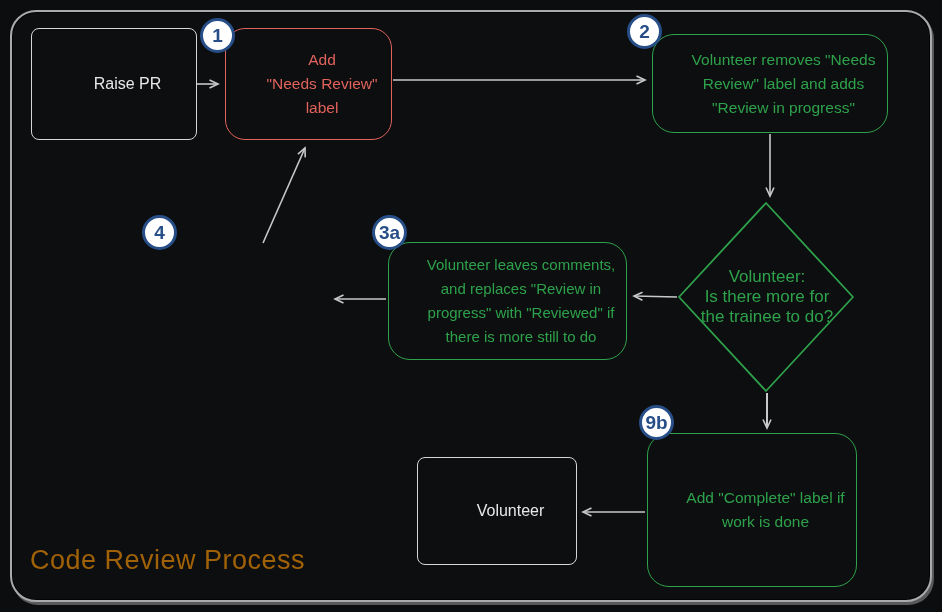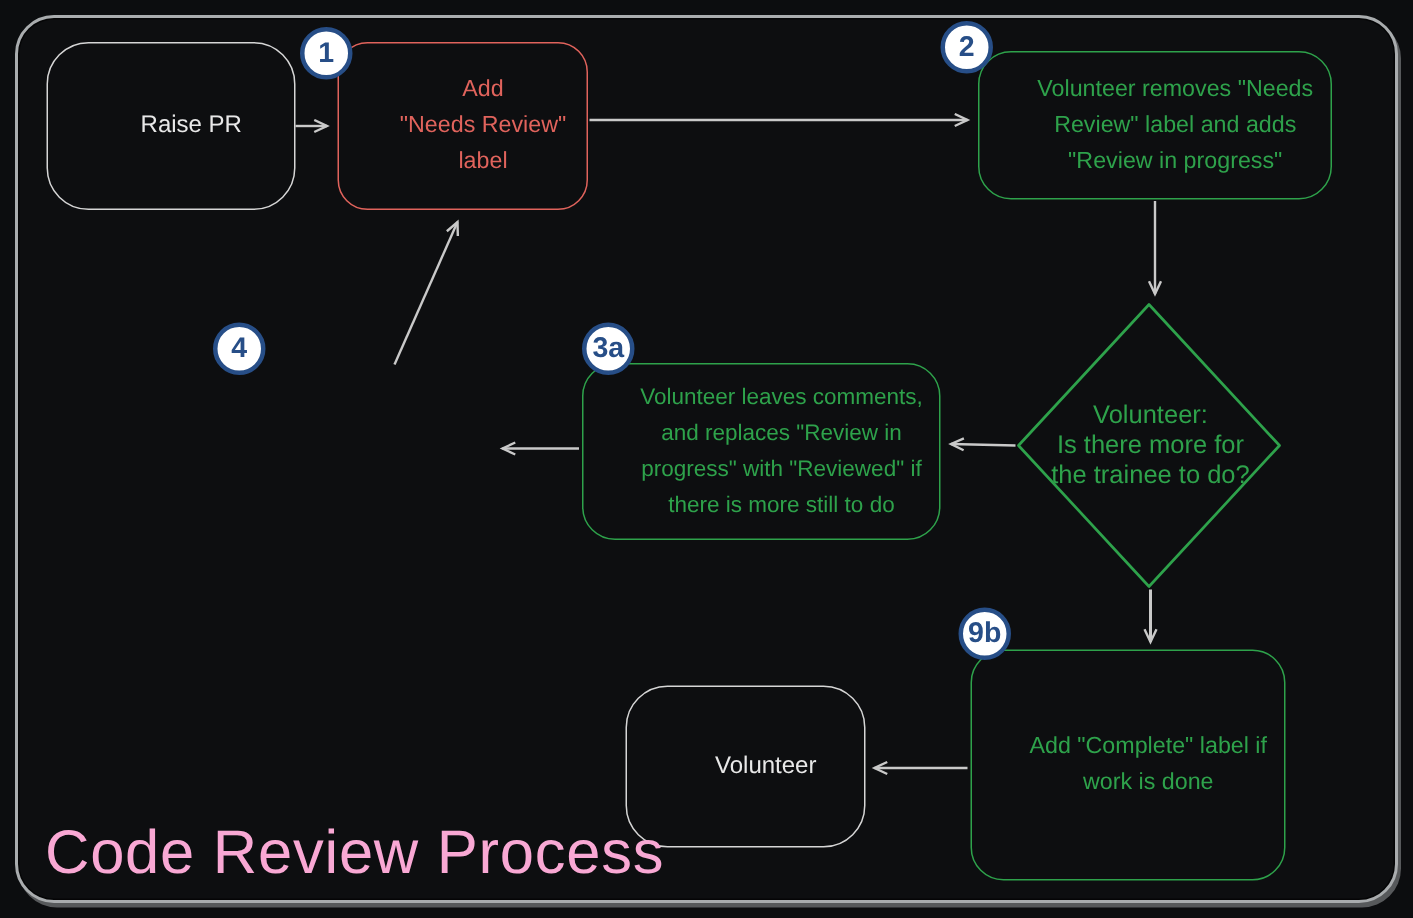--- a/index.html
+++ b/index.html
@@ -13,50 +13,50 @@
     border:2px solid #a9acae;border-radius:26px;
     box-shadow:2px 3px 0 0 rgba(230,232,234,.35), inset 0 0 0 1px rgba(0,0,0,.6);
     background:#0d0e10;
   }
   svg.edges{position:absolute;left:0;top:0;width:942px;height:612px;}
   .node{
     position:absolute;display:flex;align-items:center;justify-content:center;
     text-align:center;white-space:pre-line;box-sizing:border-box;
     background:transparent;line-height:24px;font-size:15.5px;padding-left:27px;
   }
-  .node-white{border:1.5px solid #d6d6d6;border-radius:28px;color:#e8e8e8;font-size:16px;}
+  .node-white{border:1.5px solid #d6d6d6;border-radius:8px;color:#e8e8e8;font-size:16px;}
   .node-red{border:1.5px solid #e0635c;border-radius:20px;color:#e0635c;}
   .node-green{border:1.5px solid #2ea24b;border-radius:22px;color:#2ea24b;}
   .diamond-label{
     position:absolute;display:flex;align-items:center;justify-content:center;
     text-align:center;white-space:pre-line;color:#2ea24b;
     font-size:17px;line-height:20px;
   }
   .badge{
     position:absolute;width:29px;height:29px;border-radius:50%;
     background:#ffffff;border:3px solid #274e87;color:#274e87;
     display:flex;align-items:center;justify-content:center;
     font-size:19px;font-weight:600;z-index:5;
   }
   .title{
-    position:absolute;left:30px;top:545px;color:#f9a8d4;
-    font-size:41px;letter-spacing:.5px;
+    position:absolute;left:30px;top:545px;color:#a16207;
+    font-size:27px;letter-spacing:.5px;
   }
   
   .n-raise   {left:31px;  top:28px;  width:166px; height:112px;}
   .n-step1   {left:225px; top:28px;  width:167px; height:112px;}
   .n-step2   {left:652px; top:34px;  width:236px; height:99px; line-height:24px;}
   .n-step3a  {left:388px; top:242px; width:239px; height:118px;line-height:24px;font-size:15px;text-align:center;}
   .n-step4   {left:162px; top:242px; width:166px; height:113px;line-height:24px;}
   .n-step3b  {left:647px; top:433px; width:210px; height:154px;}
   .n-complete{left:417px; top:457px; width:160px; height:108px;}
   .d-label   {left:681px; top:252px; width:172px; height:90px;}
   .b-1 {left:200px; top:18px;}
   .b-2 {left:627px; top:14px;}
-  .b-3a{left:388px; top:215px;}
+  .b-3a{left:372px; top:215px;}
   .b-4 {left:142px; top:215px;}
   .b-3b{left:639px; top:405px;}
 </style>
 </head>
 <body>
 
 <div class="canvas">
   <div class="frame"></div>
 
   <svg class="edges" viewBox="0 0 942 612">

